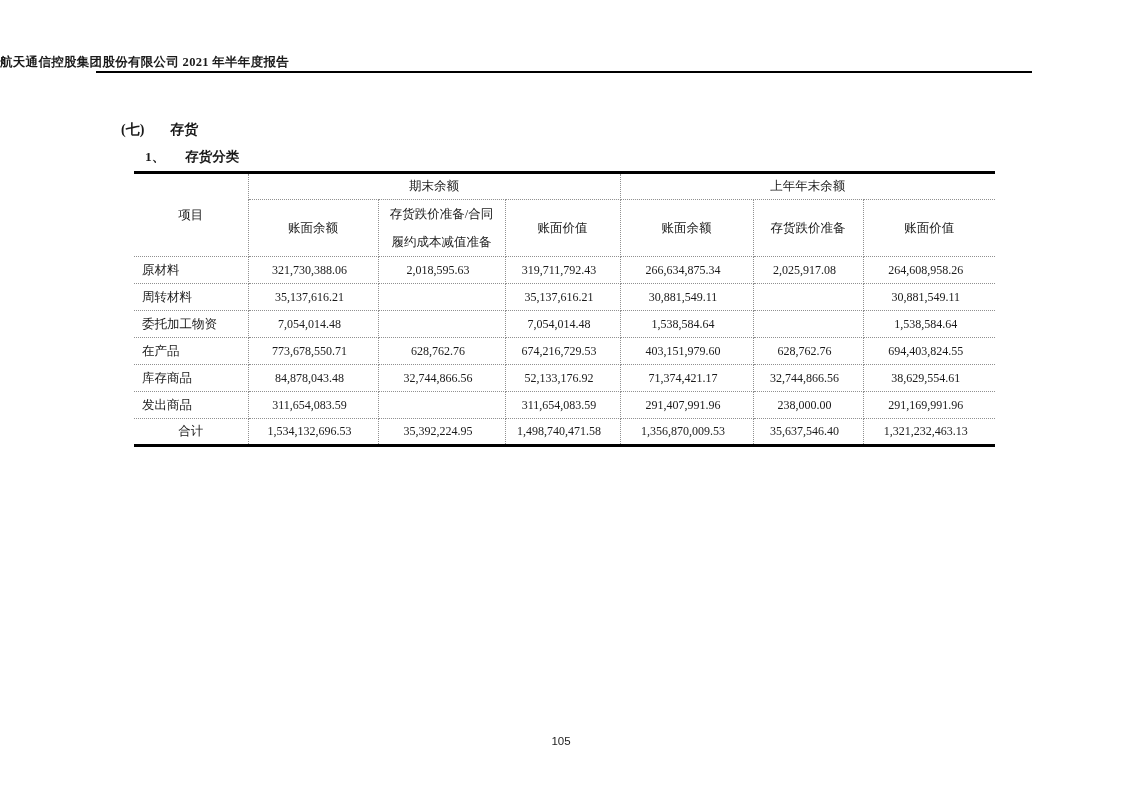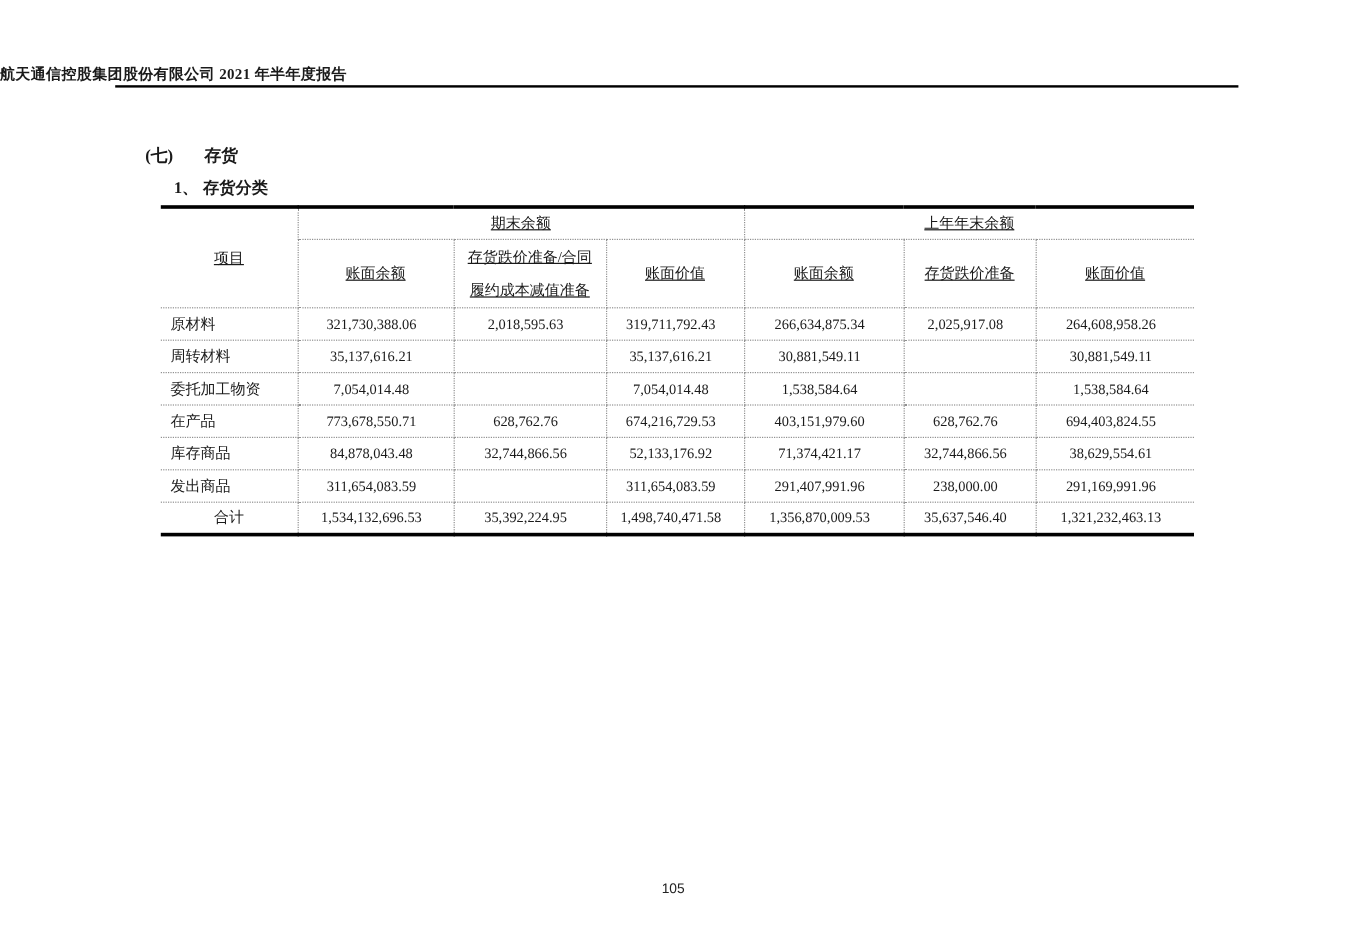--- a/index.html
+++ b/index.html
@@ -11,39 +11,39 @@
   .doc-header-title{
     position:absolute; top:54px; left:0; width:100%;
     text-align:left; font-weight:bold; font-size:12.5px; letter-spacing:.3px;
   }
   .header-rule{
     position:absolute; top:71px; left:96px; width:936px; height:2px; background:#000;
   }
   .section-heading{ position:absolute; top:121px; left:90px; font-weight:bold; font-size:14px;margin-left:31px; }
   .section-heading .sec-title{ margin-left:26px; }
   .sub-heading{ position:absolute; top:148px; left:145px; font-weight:bold; font-size:13.5px; }
-  .sub-heading .sub-title{ margin-left:4px; }
+  .sub-heading .sub-title{ margin-left:20px; }
 
   table.inv-table{
     position:absolute; left:134px; top:171px; width:861px;
     border-collapse:collapse; table-layout:fixed;
     border-top:3px solid #000; border-bottom:3px solid #000;
   }
   .inv-table td{
     border:1px dotted #909090;
     font-size:12px; vertical-align:middle; overflow:hidden;
     padding:0;
   }
   .inv-table td.first{ border-left:none; }
   .inv-table td.last{ border-right:none; }
   .inv-table tr.group-row{ height:27px; }
   .inv-table tr.sub-row{ height:56px; }
   .inv-table tbody tr{ height:27px;margin-left:23px; }
   .inv-table td.th{
-    text-align:center; font-size:12.5px; font-weight:normal;text-decoration:underline;
+    text-align:center; font-size:12.5px; font-weight:normal;
   }
   .inv-table td.wrap{ line-height:28px; padding:0 8px; }
   .inv-table td.item{ text-align:left; padding-left:8px; font-size:12.5px; }
   .inv-table td.num{ text-align:center; padding-right:7px; font-size:12px; }
   .inv-table td.total-item{ text-align:center; padding-left:0; }
 
   .page-number{
     position:absolute; top:735px; left:0; width:100%; text-align:center;
     font-family:"Liberation Sans", sans-serif; font-size:11.5px; color:#222;
   }

